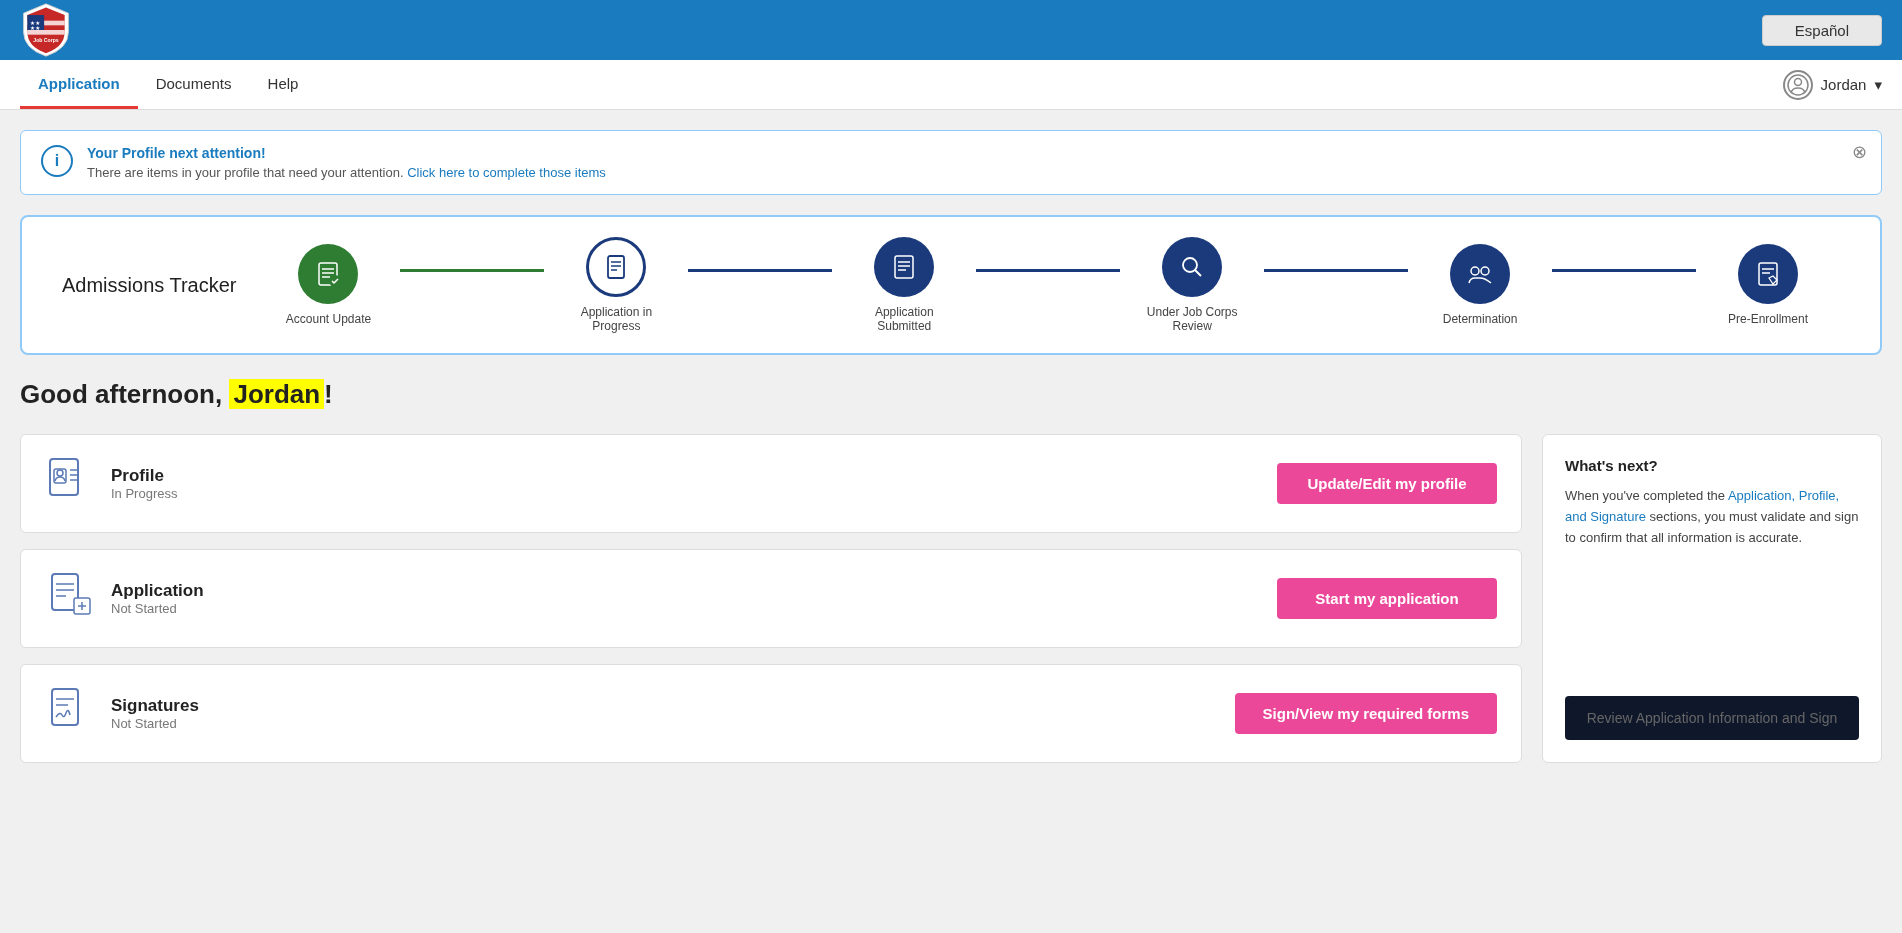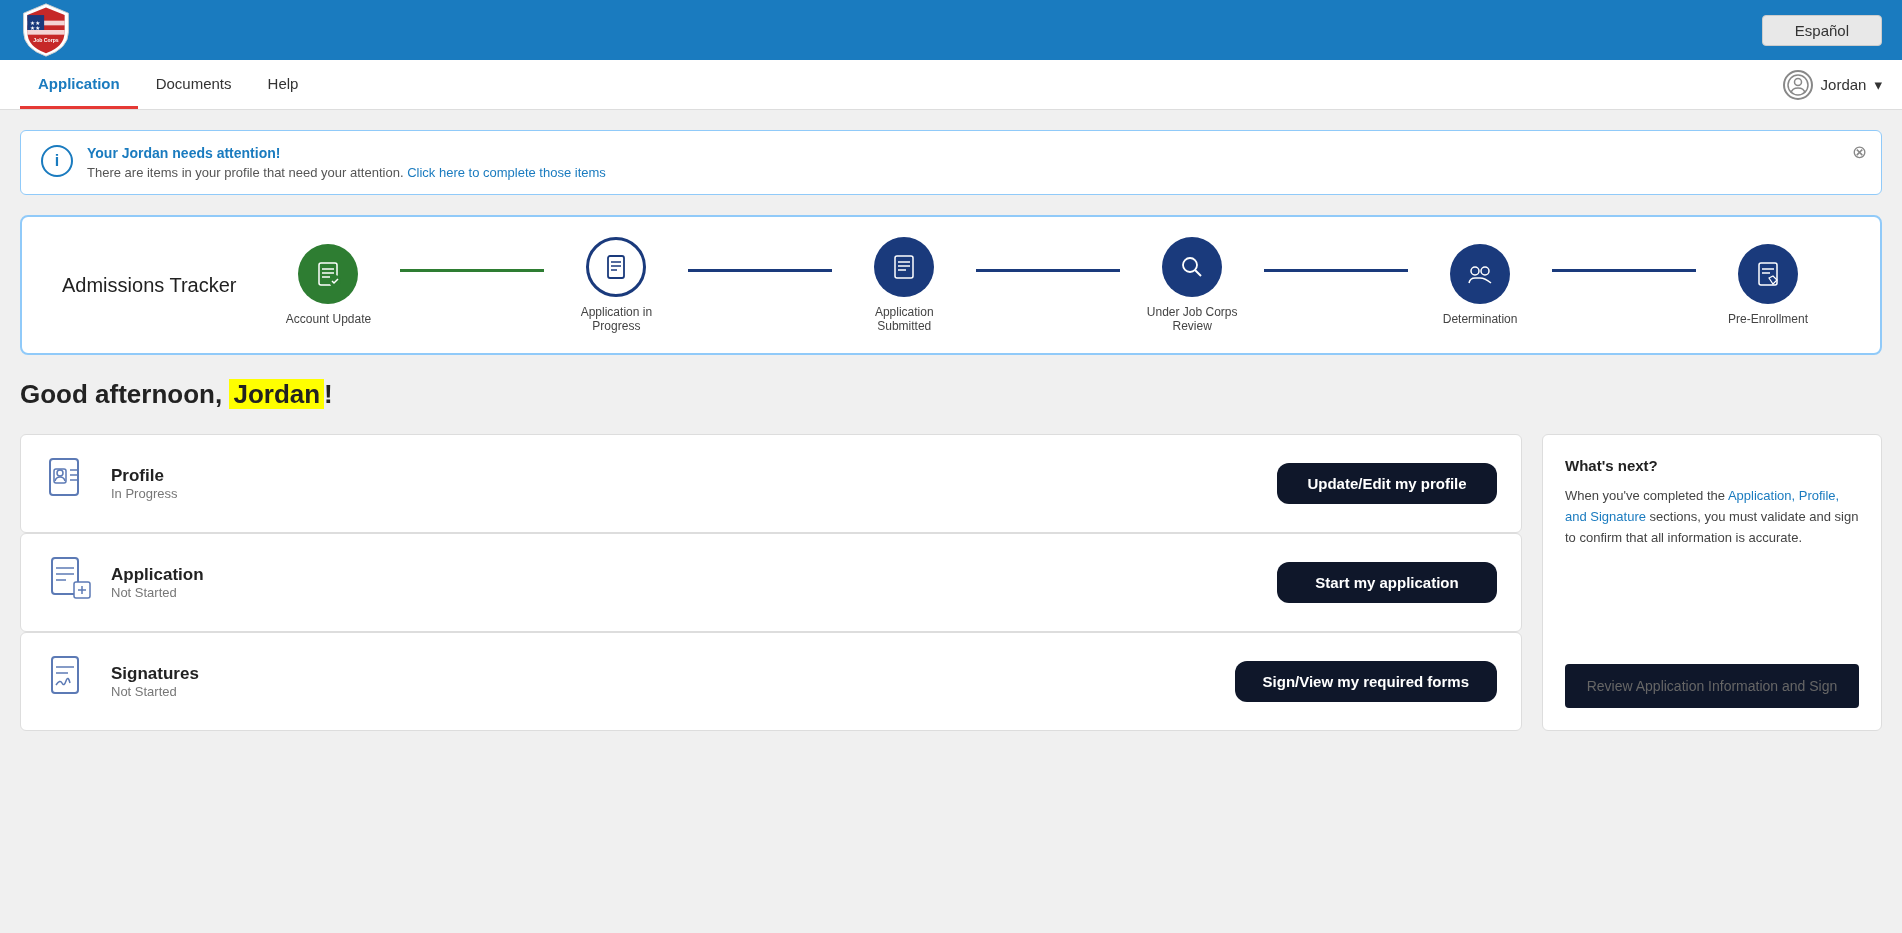--- a/index.html
+++ b/index.html
@@ -231,20 +231,21 @@
 
     
     .bottom-layout {
       display: flex;
       gap: 20px;
     }
     .sections-left {
       flex: 1;
       display: flex;
       flex-direction: column;
+      gap: 16px;
     }
     .section-card {
       background: #fff;
       border: 1px solid #ddd;
       border-radius: 6px;
       padding: 20px 24px;
       display: flex;
       align-items: center;
       justify-content: space-between;
     }
@@ -262,24 +263,24 @@
     .section-title {
       font-size: 17px;
       font-weight: bold;
       color: #222;
     }
     .section-status {
       font-size: 13px;
       color: #777;
     }
     .section-btn {
-      background: #0f172a;
+      background: #ec4899;
       color: #fff;
       border: none;
-      border-radius: 12px;
+      border-radius: 4px;
       padding: 12px 28px;
       font-size: 15px;
       font-weight: bold;
       cursor: pointer;
       min-width: 220px;
     }
 
     
     .whats-next {
       width: 340px;
@@ -366,21 +367,21 @@
     <span>Jordan</span>
     <span>▾</span>
   </div>
 </div>
 
 <div class="main-content">
 
   <div class="alert-banner">
     <div class="alert-icon">i</div>
     <div>
-      <div class="alert-title">Your Jordan needs attention!</div>
+      <div class="alert-title">Your Profile next attention!</div>
       <div class="alert-text">
         <span>There are items in your profile that need your attention.</span>
         <a class="alert-link">Click here to complete those items</a>
       </div>
     </div>
     <div class="alert-close">⊗</div>
   </div>
 
   <div class="tracker-card">
     <div class="tracker-inner">

